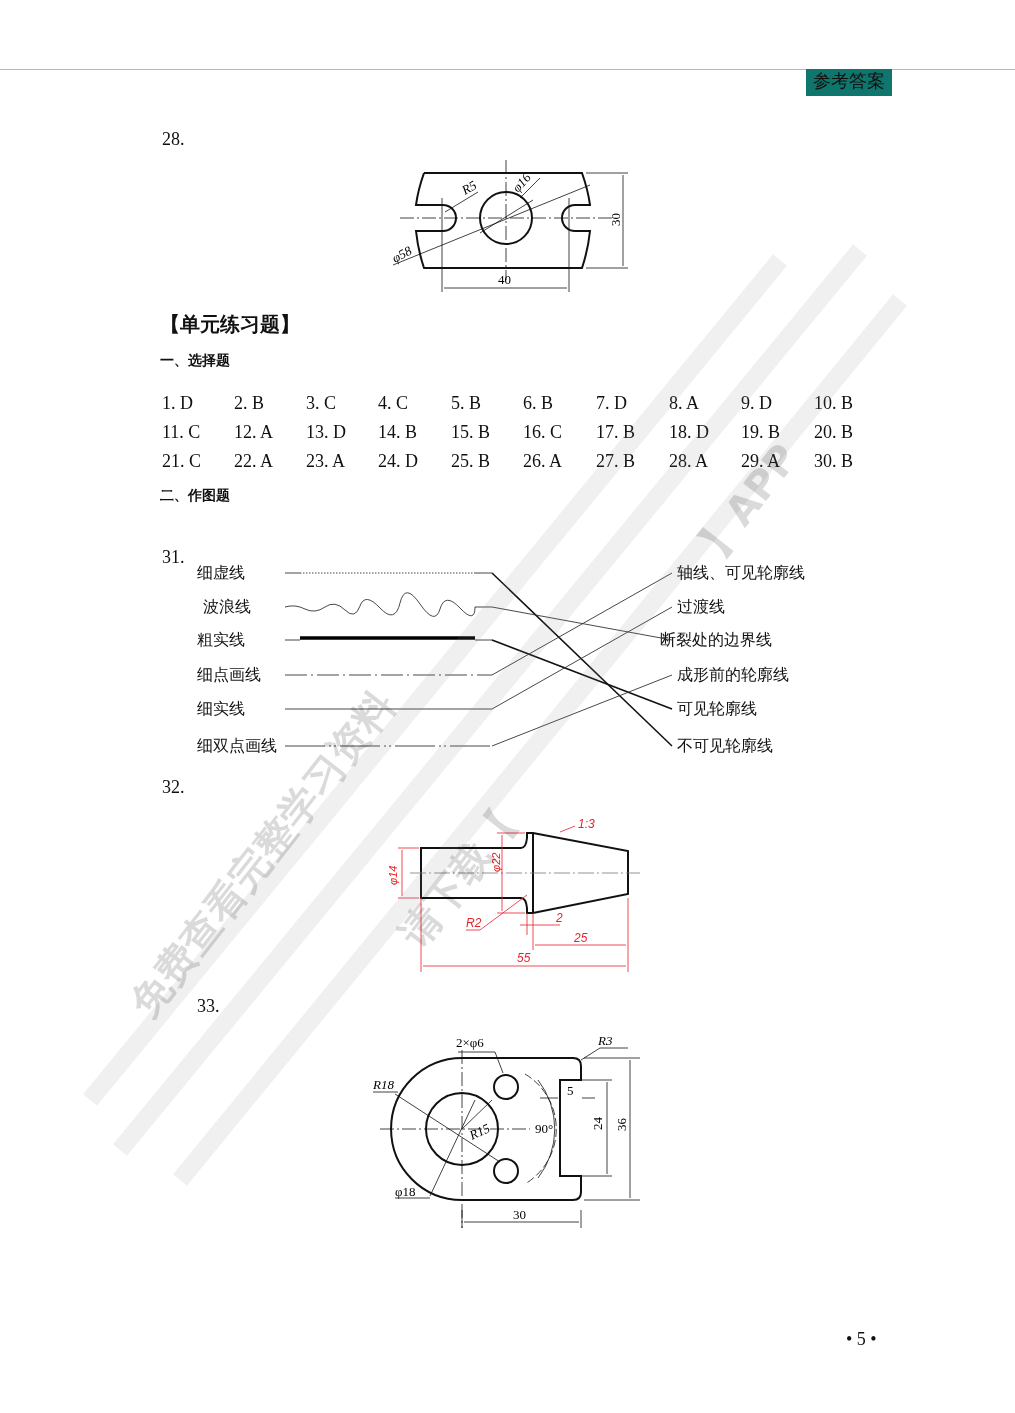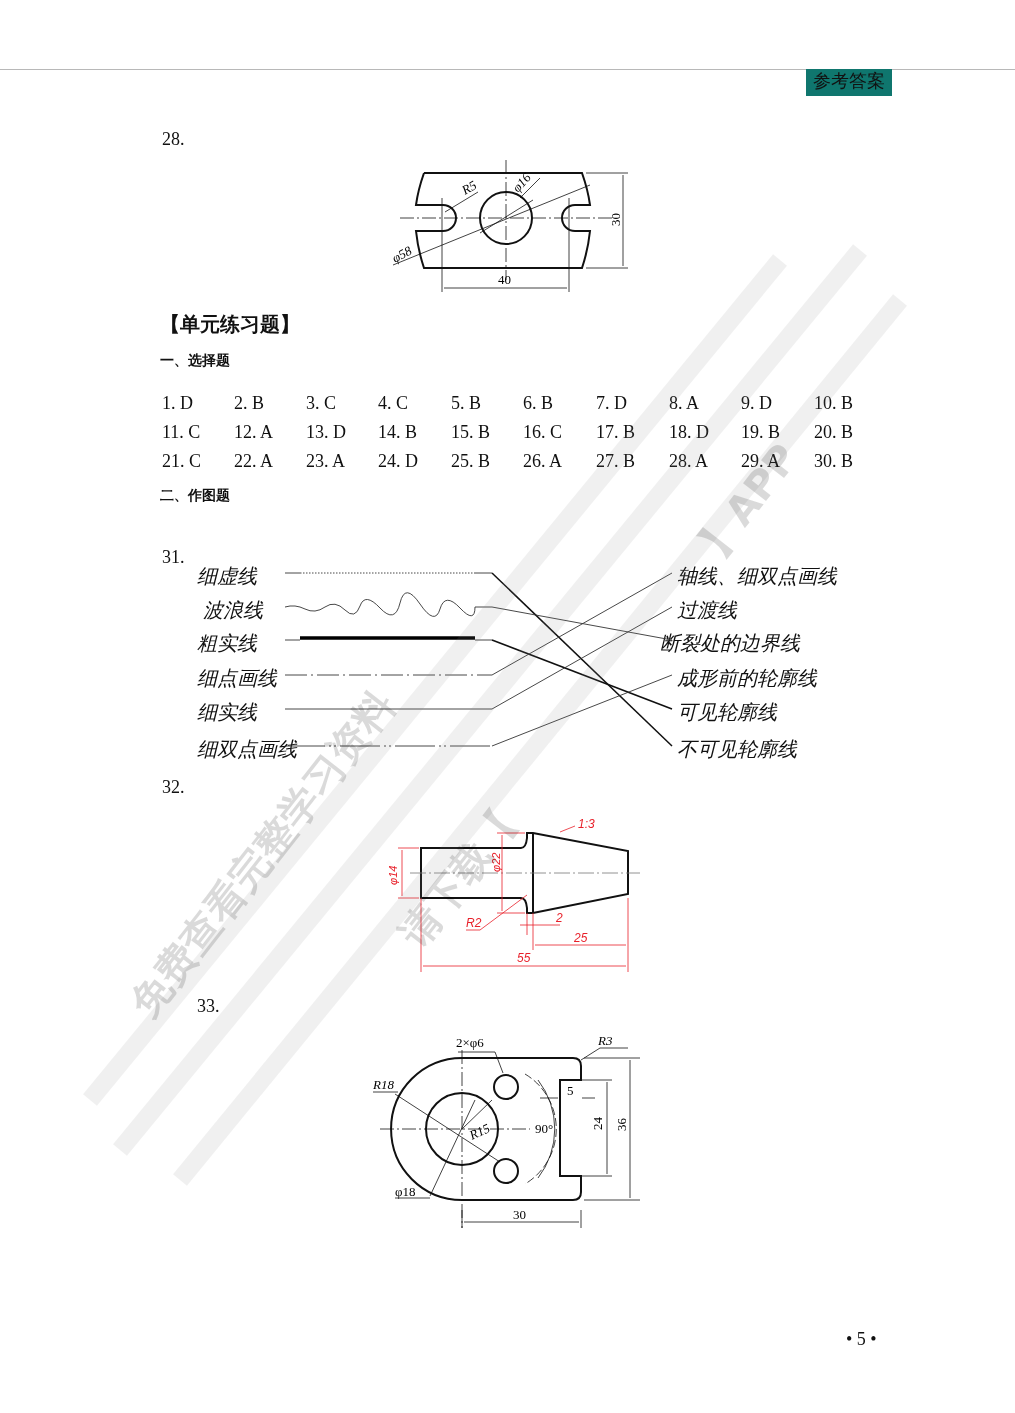--- a/index.html
+++ b/index.html
@@ -6,21 +6,21 @@
   body { width:1015px; height:1413px; position:relative; overflow:hidden;
          font-family: "Liberation Serif", "DejaVu Serif", serif; color:#111; }
   .header-rule { position:absolute; left:0; top:69px; width:1015px; height:1px; background:#b8b8b8; }
   .header-tag { position:absolute; left:806px; top:69px; width:86px; height:27px; background:#0f766e;
                 font-family:Liberation Mono, monospace; font-size:18px; line-height:27px; text-align:center; color:#111; }
   .qnum { position:absolute; font-size:18px; }
   .sect-title { position:absolute; left:160px; font-family:"DejaVu Sans", sans-serif; font-size:14px; font-weight:bold; }
   .answers { position:absolute; left:162px; top:393px; font-size:18px; }
   .ans-row { height:29px; position:relative; }
   .ans { position:absolute; white-space:nowrap; }
-  .match-label { position:absolute; font-family:"DejaVu Serif", serif; font-size:20px; white-space:nowrap;font-style:italic; }
+  .match-label { position:absolute; font-family:"DejaVu Serif", serif; font-size:16px; white-space:nowrap; }
   svg { position:absolute; left:0; top:0; overflow:visible; }
   .watermark { position:absolute; left:0; top:0; width:1015px; height:1413px; pointer-events:none; }
   .page-num { position:absolute; left:846px; top:1329px; font-size:18px; }
 </style>
 </head>
 <body>
 
 <div class="header-rule"></div>
 <div class="header-tag">参考答案</div>
 
@@ -99,21 +99,21 @@
 <div class="sect-title" style="top:487px;">二、作图题</div>
 
 <div class="qnum" style="left:162px;top:502px;margin-top:45px;">31.</div>
 <div class="match-label" style="left:197px;top:563px;">细虚线</div>
 <div class="match-label" style="left:197px;top:597px;margin-left:6px;">波浪线</div>
 <div class="match-label" style="left:197px;top:630px;">粗实线</div>
 <div class="match-label" style="left:197px;top:665px;">细点画线</div>
 <div class="match-label" style="left:197px;top:699px;">细实线</div>
 <div class="match-label" style="left:197px;top:736px;">细双点画线</div>
 
-<div class="match-label" style="left:677px;top:563px;">轴线、细双点画线</div>
+<div class="match-label" style="left:677px;top:563px;">轴线、可见轮廓线</div>
 <div class="match-label" style="left:677px;top:597px;">过渡线</div>
 <div class="match-label" style="left:660px;top:630px;">断裂处的边界线</div>
 <div class="match-label" style="left:677px;top:665px;">成形前的轮廓线</div>
 <div class="match-label" style="left:677px;top:699px;">可见轮廓线</div>
 <div class="match-label" style="left:677px;top:736px;">不可见轮廓线</div>
 
 <svg width="1015" height="1413">
   <g stroke="#333" fill="none" stroke-width="0.9">
 
     <line x1="285" y1="573" x2="300" y2="573"></line>

